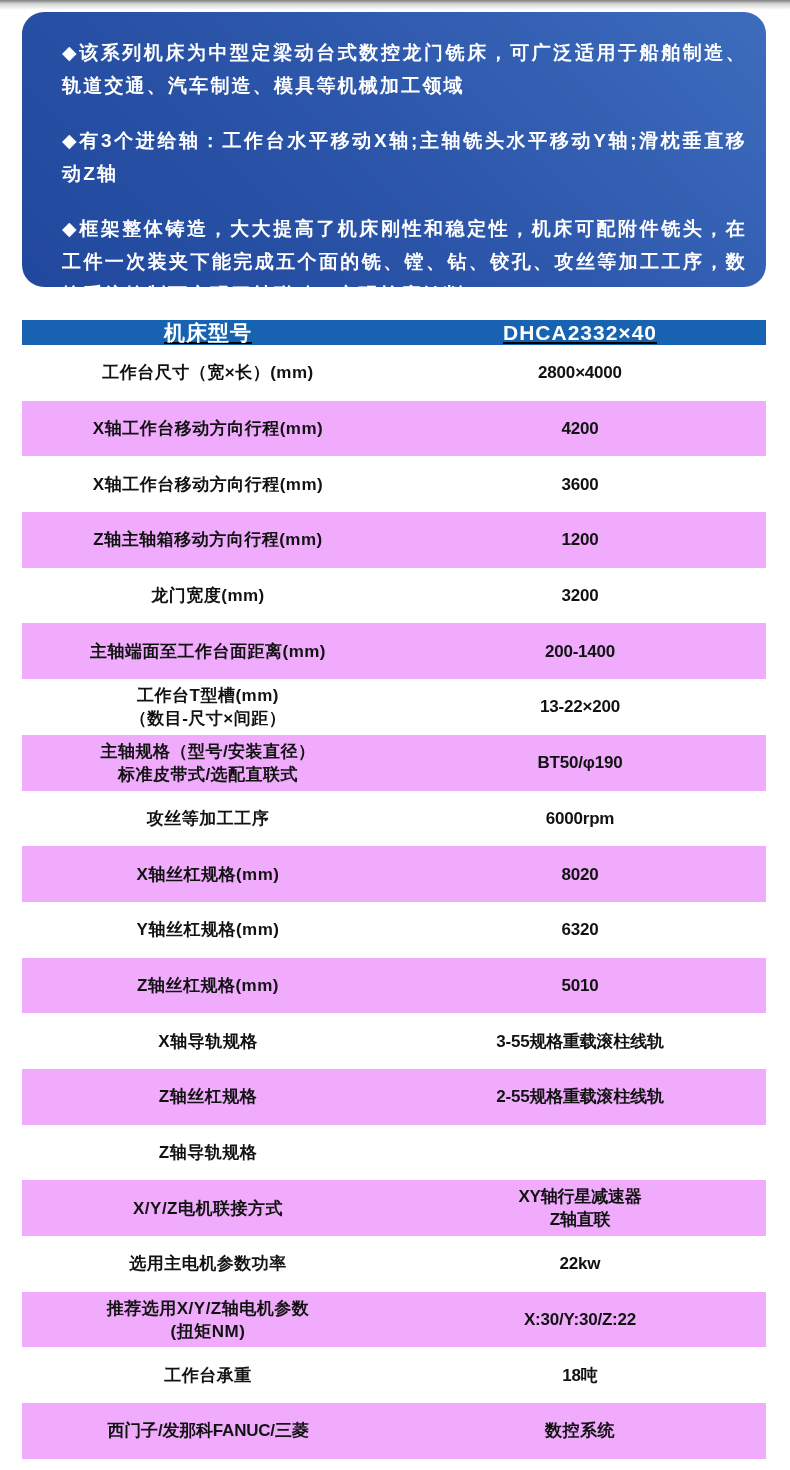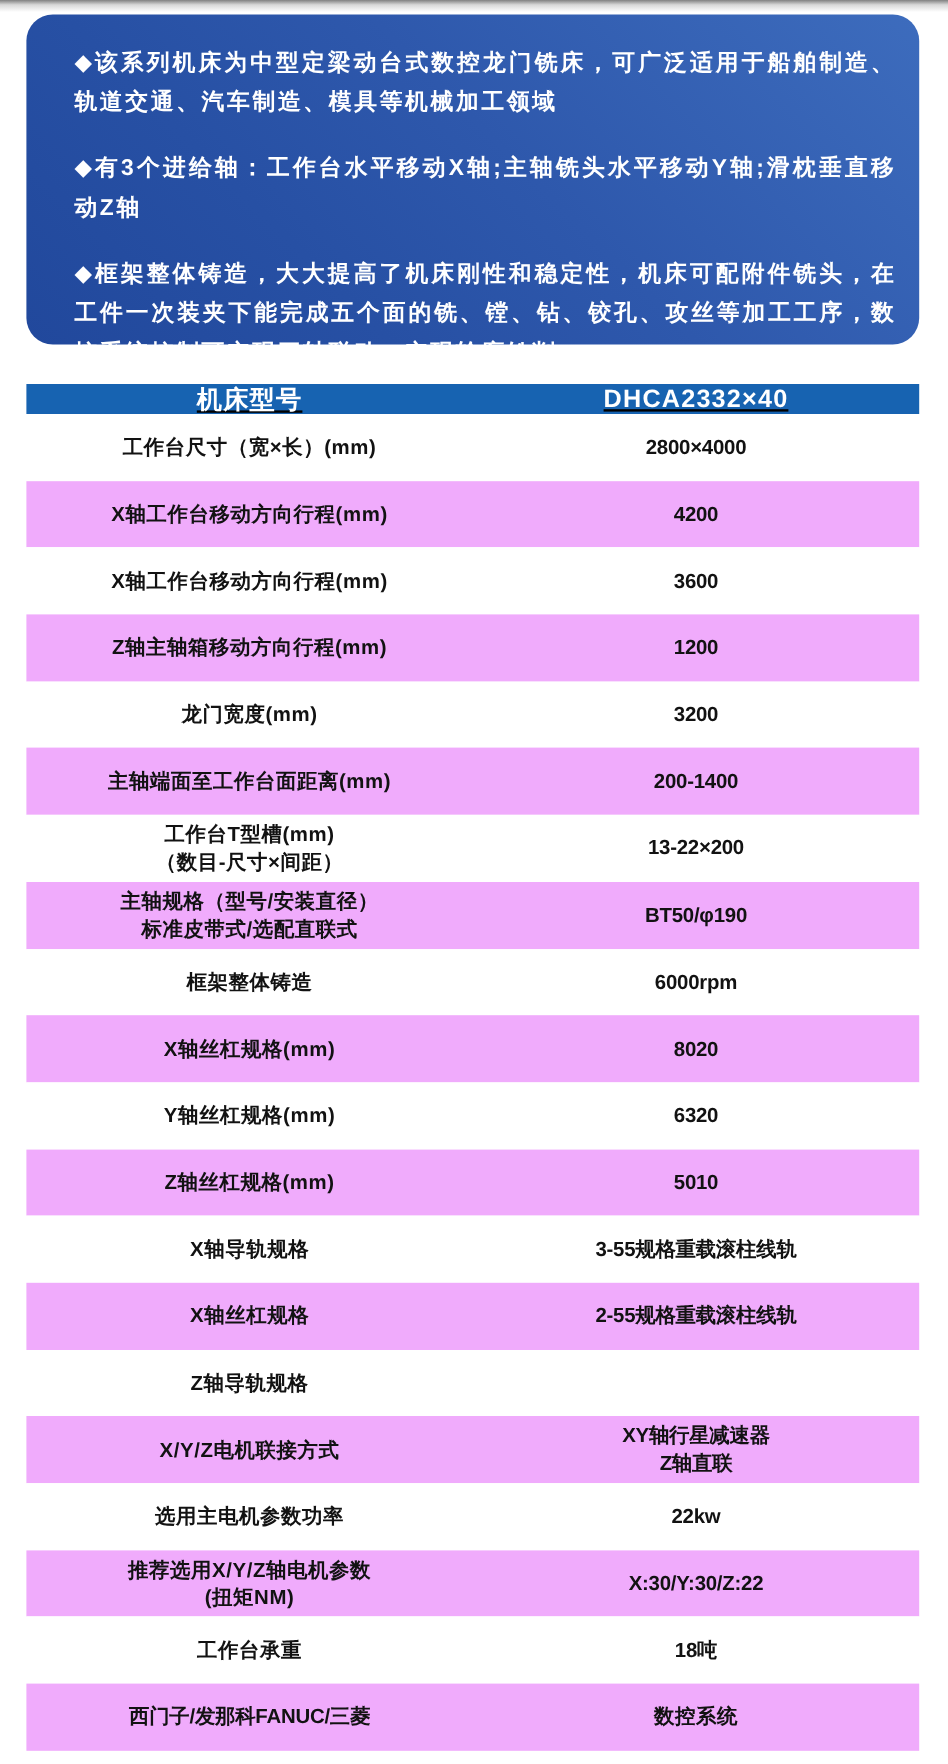--- a/index.html
+++ b/index.html
@@ -131,21 +131,21 @@
         <div class="cell label-cell">
           <span>主轴规格（型号/安装直径）</span>
           <span>标准皮带式/选配直联式</span>
         </div>
         <div class="cell value-cell">
           <span>BT50/φ190</span>
         </div>
       </div>
       <div class="row">
         <div class="cell label-cell">
-          <span>框架整体铸造</span>
+          <span>攻丝等加工工序</span>
         </div>
         <div class="cell value-cell">
           <span>6000rpm</span>
         </div>
       </div>
       <div class="row alt">
         <div class="cell label-cell">
           <span>X轴丝杠规格(mm)</span>
         </div>
         <div class="cell value-cell">
@@ -171,21 +171,21 @@
       <div class="row">
         <div class="cell label-cell">
           <span>X轴导轨规格</span>
         </div>
         <div class="cell value-cell">
           <span>3-55规格重载滚柱线轨</span>
         </div>
       </div>
       <div class="row alt">
         <div class="cell label-cell">
-          <span>X轴丝杠规格</span>
+          <span>Z轴丝杠规格</span>
         </div>
         <div class="cell value-cell">
           <span>2-55规格重载滚柱线轨</span>
         </div>
       </div>
       <div class="row">
         <div class="cell label-cell">
           <span>Z轴导轨规格</span>
         </div>
       </div>

